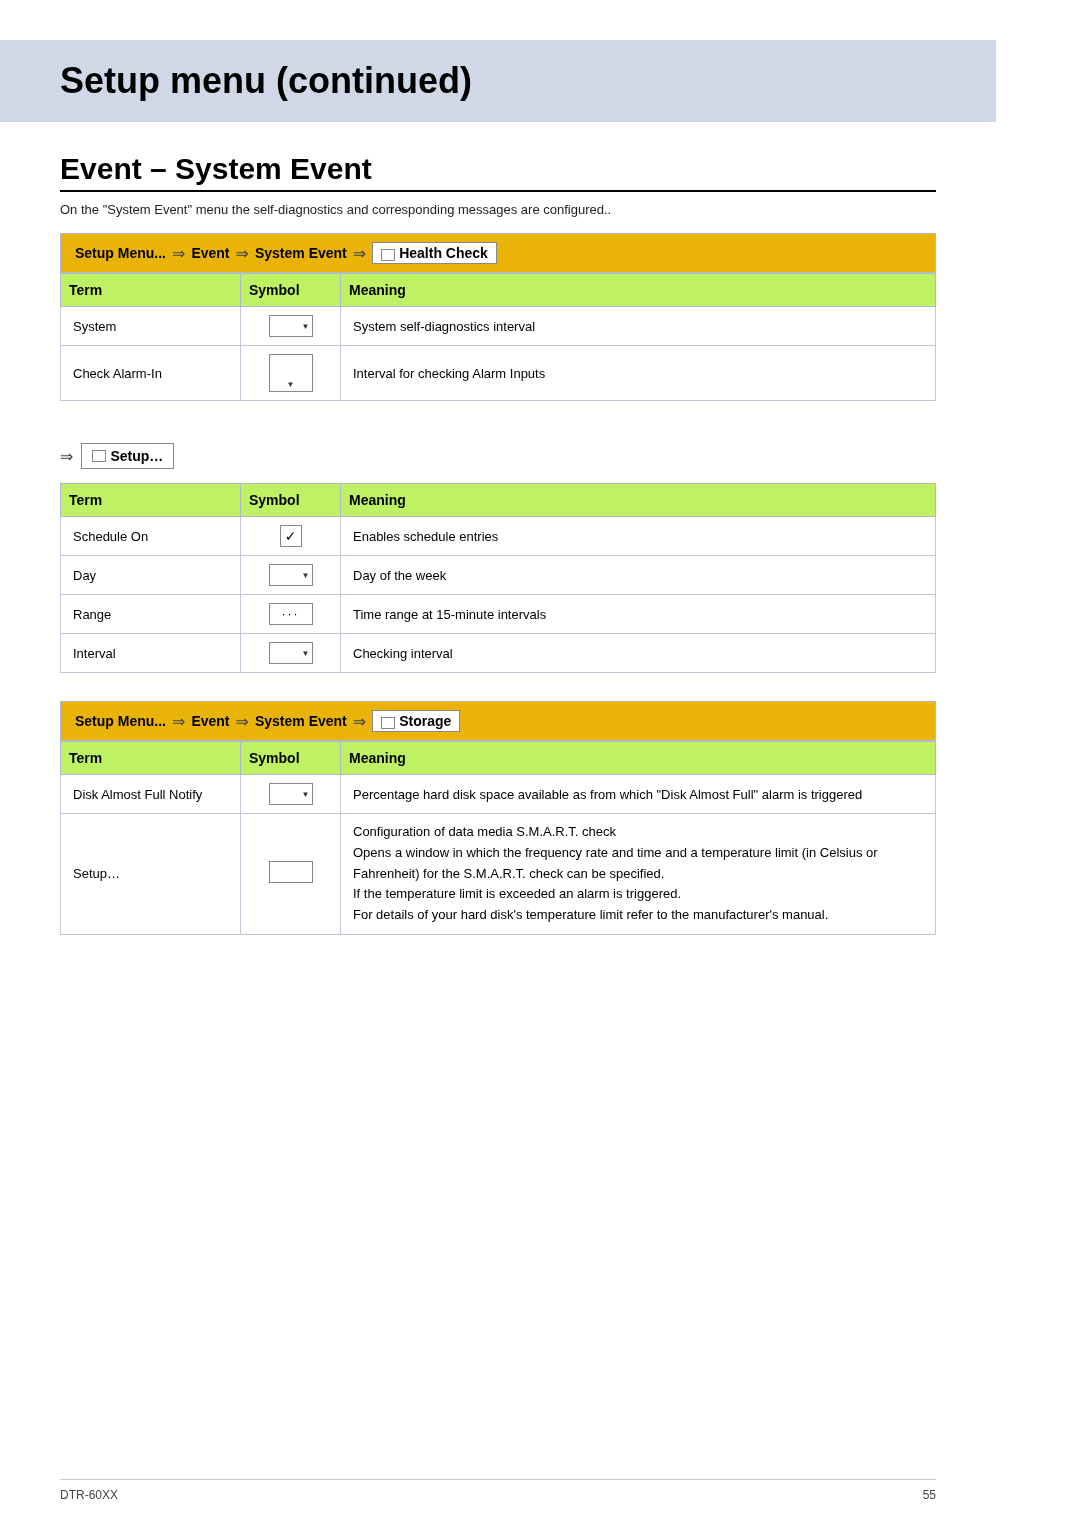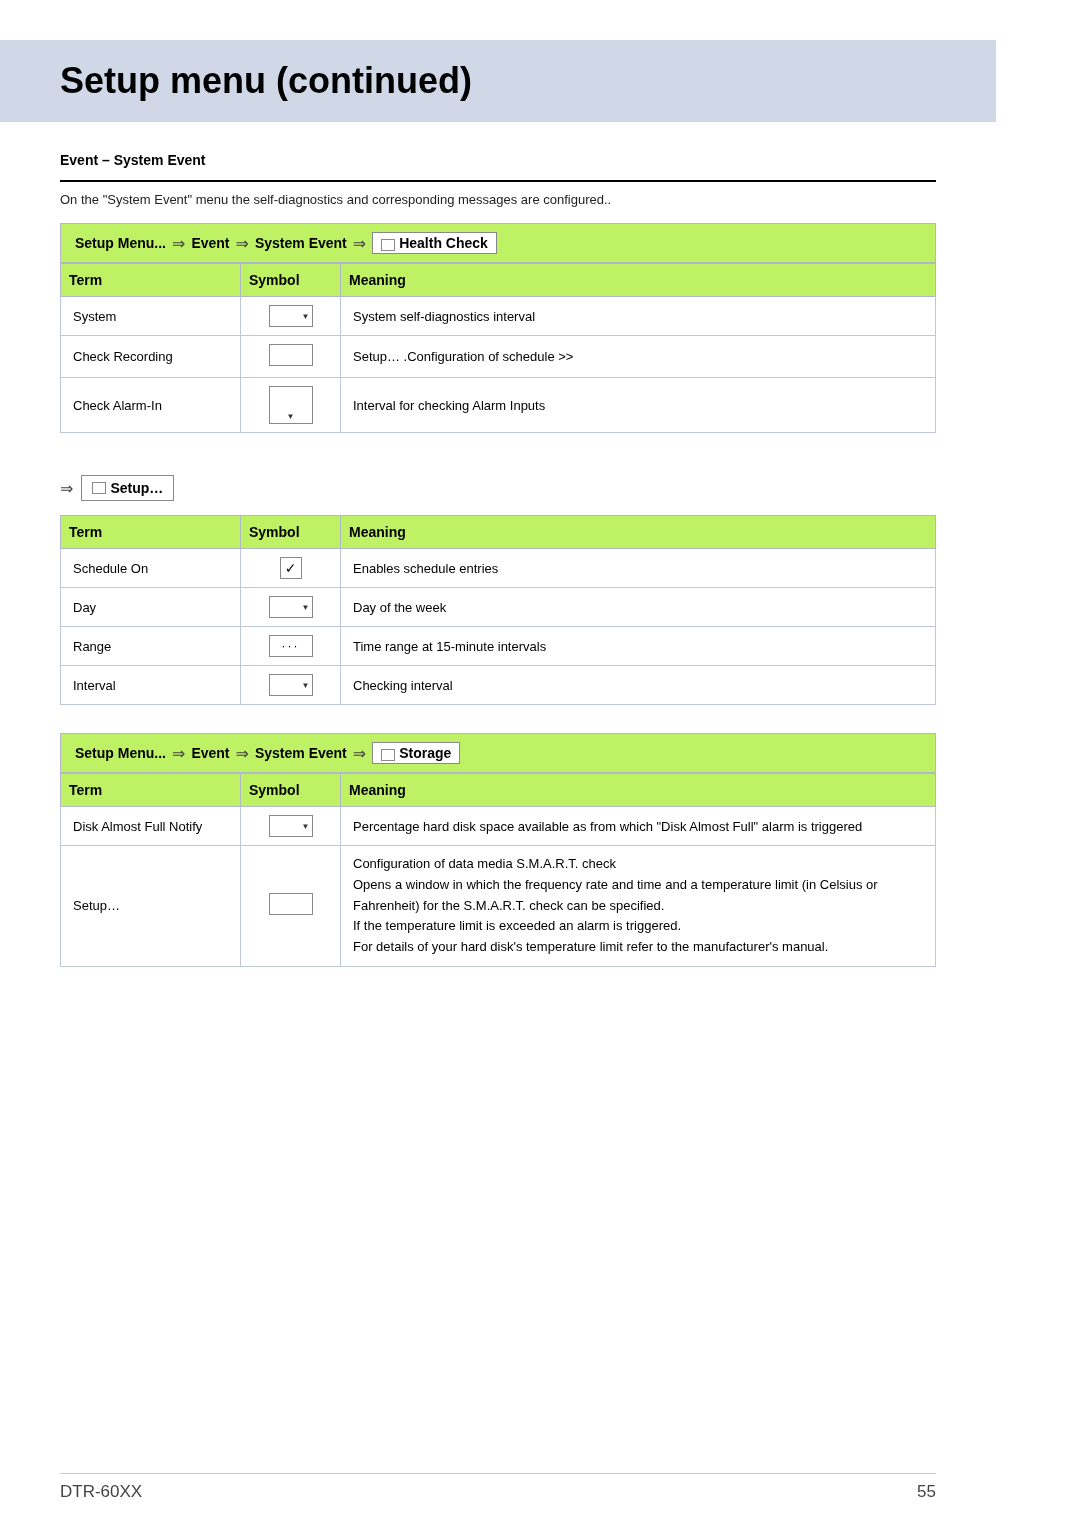--- a/index.html
+++ b/index.html
@@ -22,37 +22,37 @@
       margin: 0 -60px;
       padding: 20px 60px 20px 60px;
       margin-bottom: 30px;
     }
     .page-title {
       font-size: 36px;
       font-weight: bold;
       color: #000;
     }
     .section-title {
-      font-size: 14px;
+      font-size: 30px;
       font-weight: bold;
       margin-bottom: 10px;
       border-bottom: 2px solid #000;
-      padding-bottom: 12px;
+      padding-bottom: 4px;
     }
     .section-desc {
       font-size: 13px;
       margin-bottom: 16px;
       color: #222;
     }
     
     .breadcrumb-row {
       display: flex;
       align-items: center;
       gap: 6px;
-      background: #bef264;
+      background: #eab308;
       border: 1px solid #b0b8cc;
       padding: 8px 14px;
       margin-bottom: 0;
       font-size: 14px;
     }
     .breadcrumb-item {
       font-weight: bold;
     }
     .breadcrumb-arrow {
       display: inline-block;
@@ -182,21 +182,21 @@
     }
     
     .page-footer {
       position: absolute;
       bottom: 30px;
       left: 60px;
       right: 60px;
       display: flex;
       justify-content: space-between;
       align-items: center;
-      font-size: 17px;
+      font-size: 12px;
       color: #444;
       border-top: 1px solid #ccc;
       padding-top: 8px;
     }
     .section-block {
       margin-bottom: 28px;
     }
   </style>
 </head>
 <body>
@@ -232,27 +232,20 @@
           <th>Meaning</th>
         </tr>
       </thead>
       <tbody>
         <tr>
           <td>System</td>
           <td>
             <span class="sym-dropdown"></span>
           </td>
           <td>System self-diagnostics interval</td>
-        </tr>
-        <tr>
-          <td>Check Recording</td>
-          <td>
-            <span class="sym-box"></span>
-          </td>
-          <td>Setup…  .Configuration of schedule &gt;&gt;</td>
         </tr>
         <tr>
           <td>Check Alarm-In</td>
           <td>
             <span class="sym-dropdown-tall"></span>
           </td>
           <td>Interval for checking Alarm Inputs</td>
         </tr>
       </tbody>
     </table>

